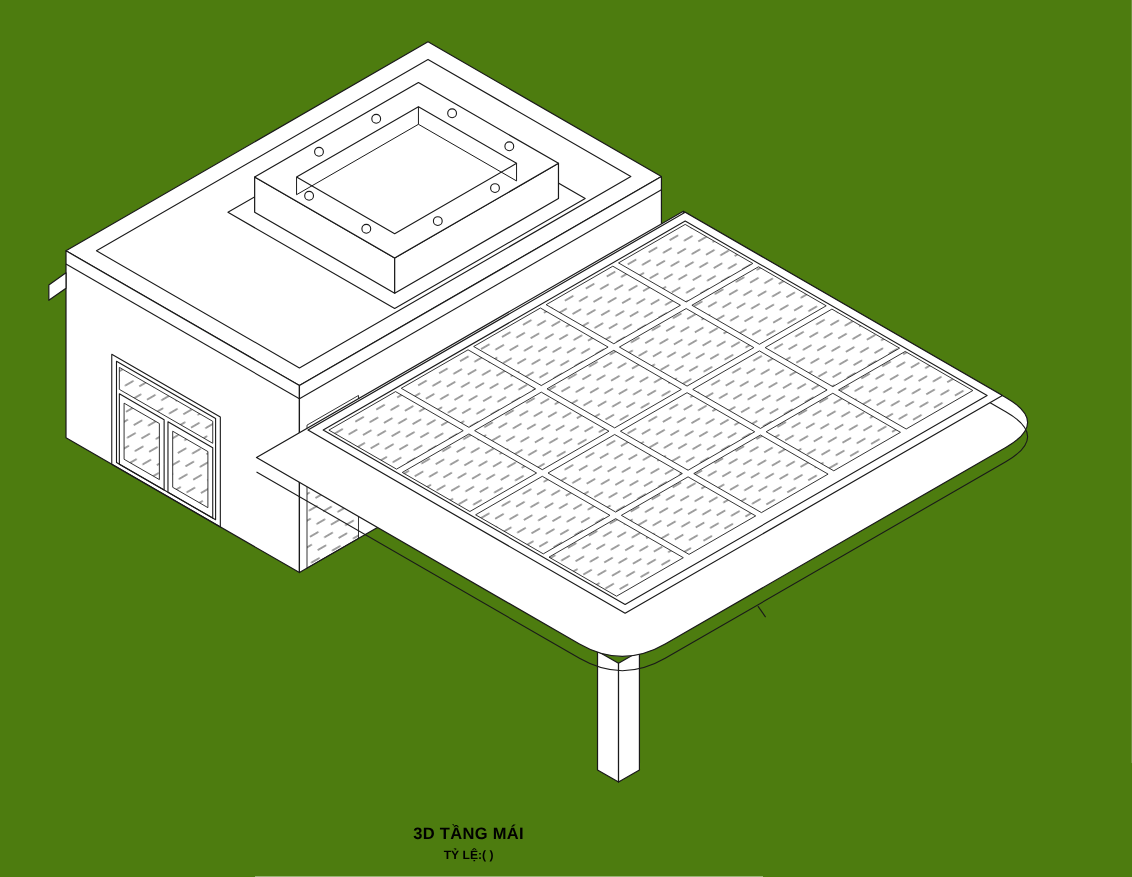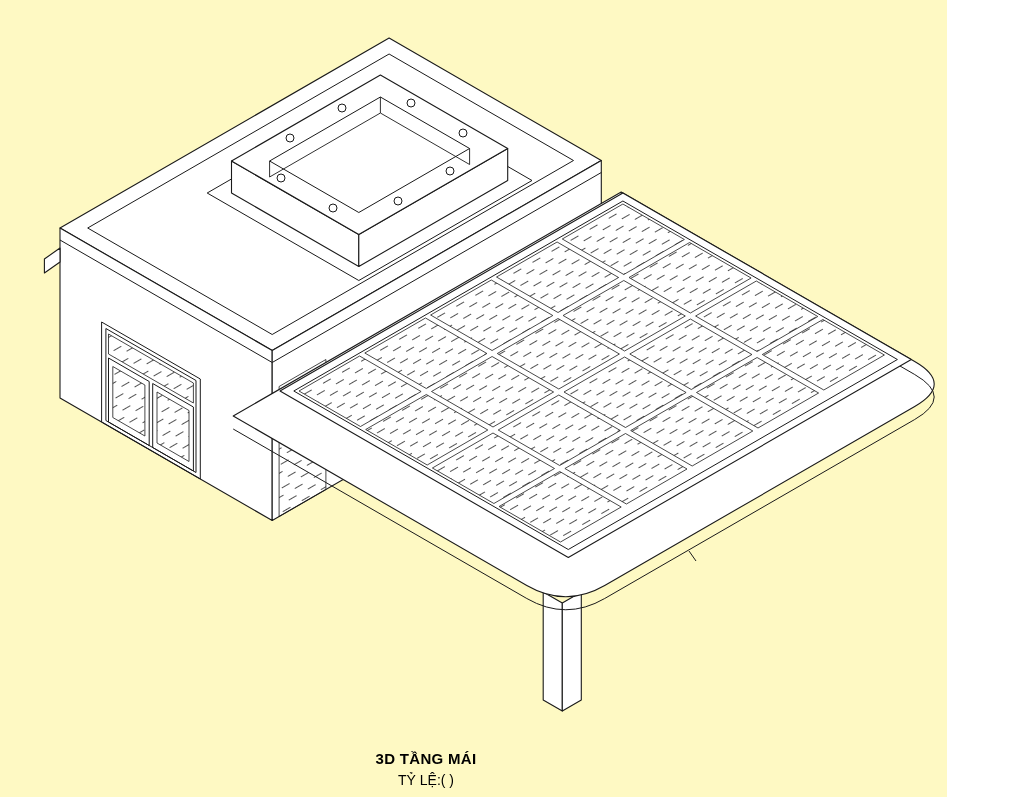--- a/index.html
+++ b/index.html
@@ -1,26 +1,26 @@
 <!DOCTYPE html>
 <html style="--ink: #1a1a1a;"><head>
 <meta charset="utf-8">
 <style>
   html,body{margin:0;padding:0;background:#fff;}
-  .sheet{position:relative;width:914px;height:797px;background:#fef9c3;overflow:hidden;
-         font-family:"Liberation Sans",sans-serif;padding-left:33px;}
+  .sheet{position:relative;width:1029px;height:797px;background:#4d7c0f;overflow:hidden;
+         font-family:"Liberation Sans",sans-serif;}
   .sheet svg{position:absolute;left:0;top:0;}
   .f{fill:#fff;stroke:var(--ink,#1a1a1a);stroke-width:1.1;stroke-linejoin:round;}
   .o{fill:none;stroke:var(--ink,#1a1a1a);stroke-width:1;stroke-linejoin:round;}
   .hatch{fill:url(#glass);stroke:var(--ink,#1a1a1a);stroke-width:0.8;stroke-linejoin:round;}
   .ln{stroke:var(--ink,#1a1a1a);fill:none;}
   .caption{position:absolute;left:426px;top:750px;transform:translateX(-50%);
            text-align:center;color:#000;}
   .caption .title{font-weight:bold;font-size:15px;letter-spacing:.3px;white-space:nowrap;}
-  .caption .scale{font-size:14px;margin-top:5px;white-space:nowrap;}
+  .caption .scale{font-size:11px;margin-top:5px;white-space:nowrap;font-weight:bold;}
 </style>
 </head>
 <body style="background: rgb(255, 255, 255);">
 
 <div class="sheet">
   <svg id="iso" width="1029" height="797" viewBox="0 0 1029 797">
     <defs>
       <pattern id="glass" width="22" height="14" patternUnits="userSpaceOnUse" patternTransform="rotate(-30)">
         <line x1="0" y1="3.5" x2="22" y2="3.5" stroke="#1a1a1a" stroke-width="0.75" stroke-dasharray="9 13"></line>
         <line x1="0" y1="10.5" x2="22" y2="10.5" stroke="#1a1a1a" stroke-width="0.75" stroke-dasharray="9 13" stroke-dashoffset="11"></line>

